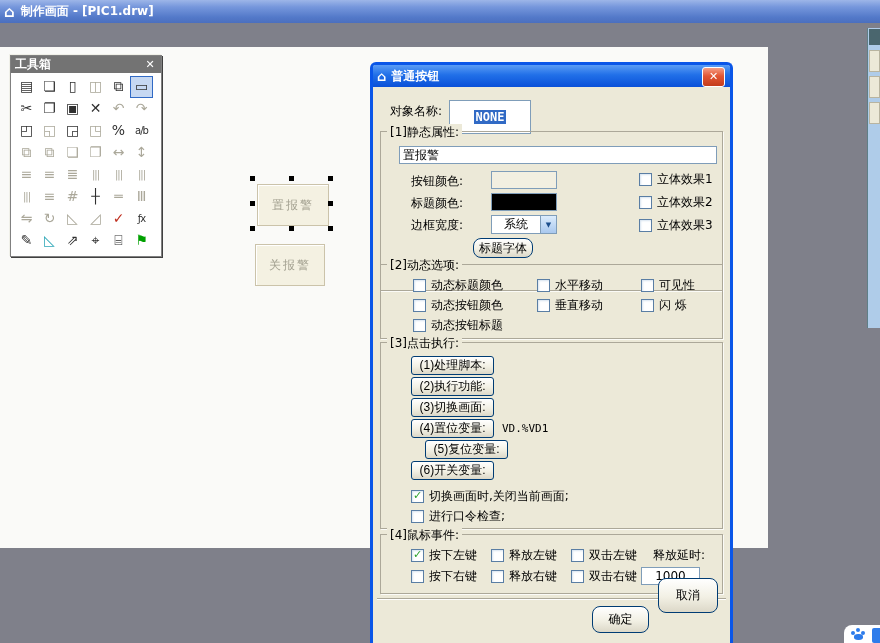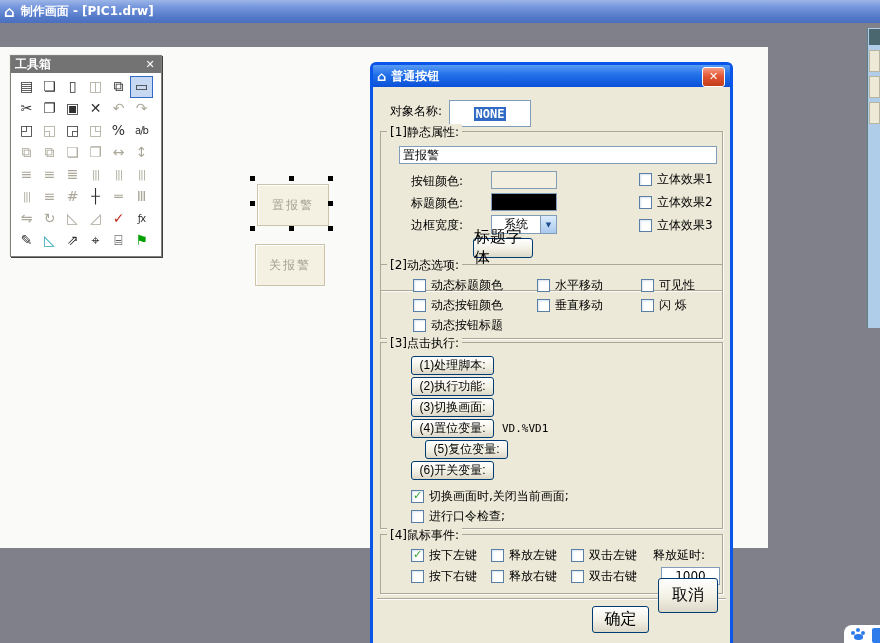--- a/index.html
+++ b/index.html
@@ -62,23 +62,23 @@
 
   .grp{position:absolute;border:1px solid #ACA899;box-shadow:1px 1px 0 rgba(255,255,255,.8);box-sizing:border-box;}
   .grp-label{position:absolute;top:-8px;left:6px;background:#ECE9D8;padding:0 3px;white-space:nowrap;}
 
   .swatch{position:absolute;border:1px solid #7F9DB9;box-sizing:border-box;cursor:default;}
   .combo{position:absolute;background:#fff;border:1px solid #7F9DB9;box-sizing:border-box;display:flex;align-items:center;}
   .combo .val{flex:1;text-align:center;}
   .combo .arrow{width:15px;height:100%;background:linear-gradient(180deg,#DCECFC,#A9C8EE);
     border-left:1px solid #7F9DB9;color:#1C4E8C;font-size:7px;display:flex;align-items:center;justify-content:center;}
 
-  .xp-btn{position:absolute;border:1px solid #003C74;border-radius:3px;
+  .xp-btn{position:absolute;border:1px solid #003C74;border-radius:8px;
     background:linear-gradient(180deg,#FFFFFF 0%,#F2F0E4 55%,#DCD8C8 100%);
-    font-size:16px;display:flex;align-items:center;justify-content:center;box-sizing:border-box;cursor:default;}
+    font-size:12px;display:flex;align-items:center;justify-content:center;box-sizing:border-box;cursor:default;}
 
   .cb-row{position:absolute;display:flex;align-items:center;gap:5px;white-space:nowrap;cursor:default;}
   .cb{width:13px;height:13px;background:#fff;border:1px solid #5A7EA4;box-sizing:border-box;
       display:flex;align-items:center;justify-content:center;box-shadow:inset 1px 1px 2px #D8E4F0;}
   .cb .mark{visibility:hidden;color:#2BA02B;font-weight:bold;font-size:11px;line-height:11px;transform:translateY(-1px);}
   .cb-row.checked .mark{visibility:visible;}
 
   .exec-row{position:absolute;display:flex;align-items:center;gap:8px;}
   .exec-row .xb{position:static;width:83px;height:19px;border:1px solid #003C74;border-radius:3px;
     background:linear-gradient(180deg,#FFFFFF 0%,#F2F0E4 55%,#DCD8C8 100%);
@@ -286,21 +286,21 @@
   </div>
 
   <div class="abs dlg">
     <div class="dlg-title">
       <span class="home">⌂</span>
       <span>普通按钮</span>
     </div>
     <div class="dlg-close">✕</div>
 
     <span class="lbl" style="left:17px;top:38px;">对象名称:</span>
-    <div class="tf center" style="left:76px;top:35px;width:82px;height:27px;">
+    <div class="tf center" style="left:76px;top:35px;width:82px;height:34px;">
       <span class="sel-text">NONE</span>
     </div>
 
     <div class="grp" style="left:7px;top:66px;width:343px;height:160px;">
       <span class="grp-label">[1]静态属性:</span>
       <div class="tf" style="left:18px;top:14px;width:318px;height:18px;">
         <span>置报警</span>
       </div>
       <span class="lbl" style="left:30px;top:41px;">按钮颜色:</span>
       <div class="swatch" style="left:110px;top:39px;width:66px;height:18px;background:#F2EFE1;"></div>
@@ -474,21 +474,21 @@
             <span class="cb-label">释放右键</span>
           </label>
           <label class="cb-row r2" style="top: 33px; left: 190px;">
             <span class="cb">
               <span class="mark">✓</span>
             </span>
             <span class="cb-label">双击右键</span>
           </label>
         </div>
       <span class="lbl" style="left:272px;top:12px;">释放延时:</span>
-      <div class="tf center" style="left:280px;top:32px;width:59px;height:18px;">
+      <div class="tf center" style="left:260px;top:32px;width:59px;height:18px;">
         <span>1000</span>
       </div>
     </div>
 
     <div class="sep" style="left:4px;top:533px;width:349px;"></div>
     <div class="xp-btn" style="left:219px;top:541px;width:57px;height:27px;">确定</div>
     <div class="xp-btn" style="left:285px;top:513px;width:60px;height:35px;">取消</div>
   </div>
 
   <div class="abs paw-box">

